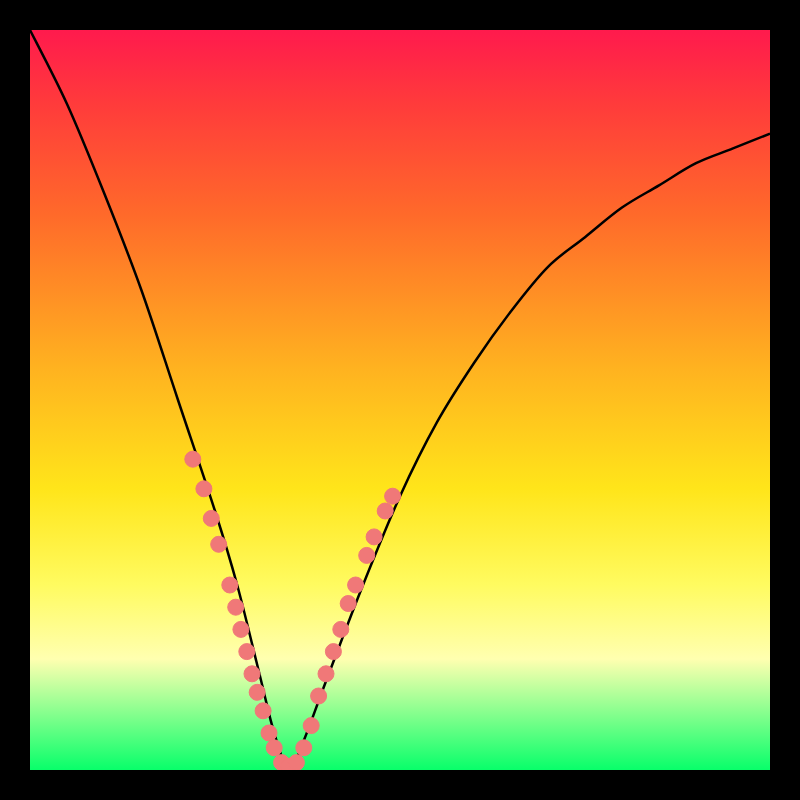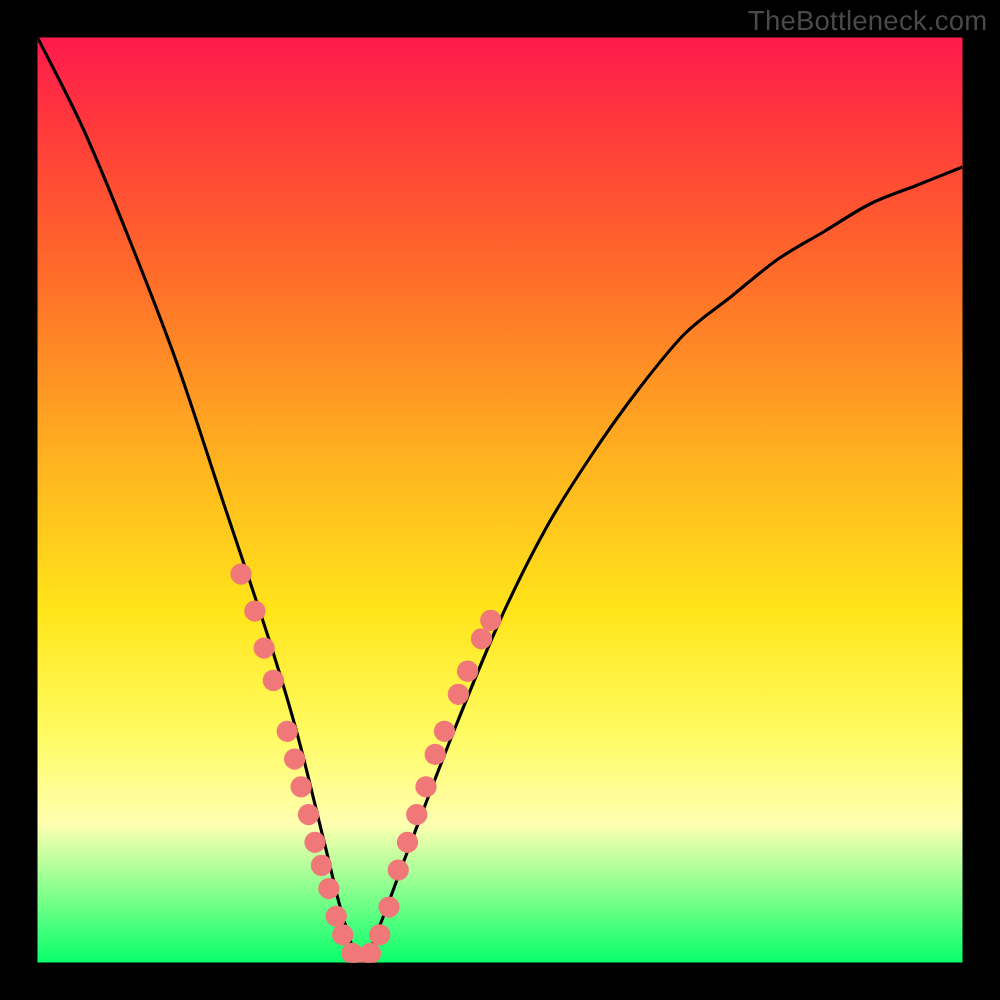--- a/index.html
+++ b/index.html
@@ -57,21 +57,20 @@
   }
   .dot {
     fill: #f07878;
     stroke: #f07878;
   }
 </style>
 </head>
 <body>
 
 <div class="frame">
-  <div class="watermark">TheBottleneck.com</div>
   <div class="plot">
     <svg class="curve" viewBox="0 0 740 740">
       <path id="main-curve" d="M 0 0 C 6.166666666666667 12.333333333333334 24.666666666666664 46.866666666666674 37 74 C 49.333333333333336 101.13333333333333 61.666666666666664 131.9666666666666 74 162.79999999999995 C 86.33333333333333 193.6333333333333 98.66666666666667 224.46666666666667 111 259 C 123.33333333333333 293.53333333333336 135.66666666666666 333 148 370 C 160.33333333333334 407 175.13333333333333 450.1666666666667 185 481 C 194.86666666666667 511.8333333333333 199.8 527.8666666666667 207.20000000000002 555 C 214.60000000000002 582.1333333333333 223.23333333333335 619.1333333333333 229.4 643.8 C 235.56666666666666 668.4666666666666 239.26666666666668 686.9666666666667 244.20000000000002 703 C 249.13333333333335 719.0333333333333 254.06666666666666 738.7666666666667 259 740 C 263.93333333333334 741.2333333333333 267.6333333333333 725.1999999999999 273.8 710.4 C 279.9666666666667 695.6 286.1333333333333 677.1 296 651.2 C 305.8666666666667 625.3000000000001 320.6666666666667 585.8333333333334 333 555 C 345.3333333333333 524.1666666666666 357.66666666666663 493.3333333333333 370 466.2 C 382.33333333333337 439.06666666666666 394.66666666666674 414.40000000000003 407.00000000000006 392.20000000000005 C 419.33333333333337 370.00000000000006 431.6666666666667 351.49999999999994 444 332.99999999999994 C 456.3333333333333 314.49999999999994 468.6666666666667 297.23333333333335 481 281.2 C 493.3333333333333 265.16666666666663 505.6666666666667 249.13333333333327 518 236.79999999999995 C 530.3333333333334 224.46666666666664 542.6666666666666 217.0666666666667 555 207.20000000000005 C 567.3333333333334 197.3333333333334 579.6666666666666 186.23333333333338 592 177.60000000000002 C 604.3333333333334 168.96666666666667 616.6666666666666 162.79999999999998 629 155.39999999999998 C 641.3333333333334 147.99999999999997 653.6666666666666 139.3666666666667 666 133.20000000000005 C 678.3333333333334 127.03333333333337 690.6666666666666 123.33333333333331 703 118.39999999999998 C 715.3333333333334 113.46666666666664 733.8333333333334 106.06666666666668 740 103.60000000000002"></path>
       <g id="marker-group">
           <circle cx="162.8" cy="429.2" r="8" class="dot"></circle>
           <circle cx="173.89999999999998" cy="458.8" r="8" class="dot"></circle>
           <circle cx="181.29999999999998" cy="488.4" r="8" class="dot"></circle>
           <circle cx="188.70000000000002" cy="514.3" r="8" class="dot"></circle>
           <circle cx="199.8" cy="555" r="8" class="dot"></circle>
           <circle cx="205.72000000000003" cy="577.2" r="8" class="dot"></circle>

